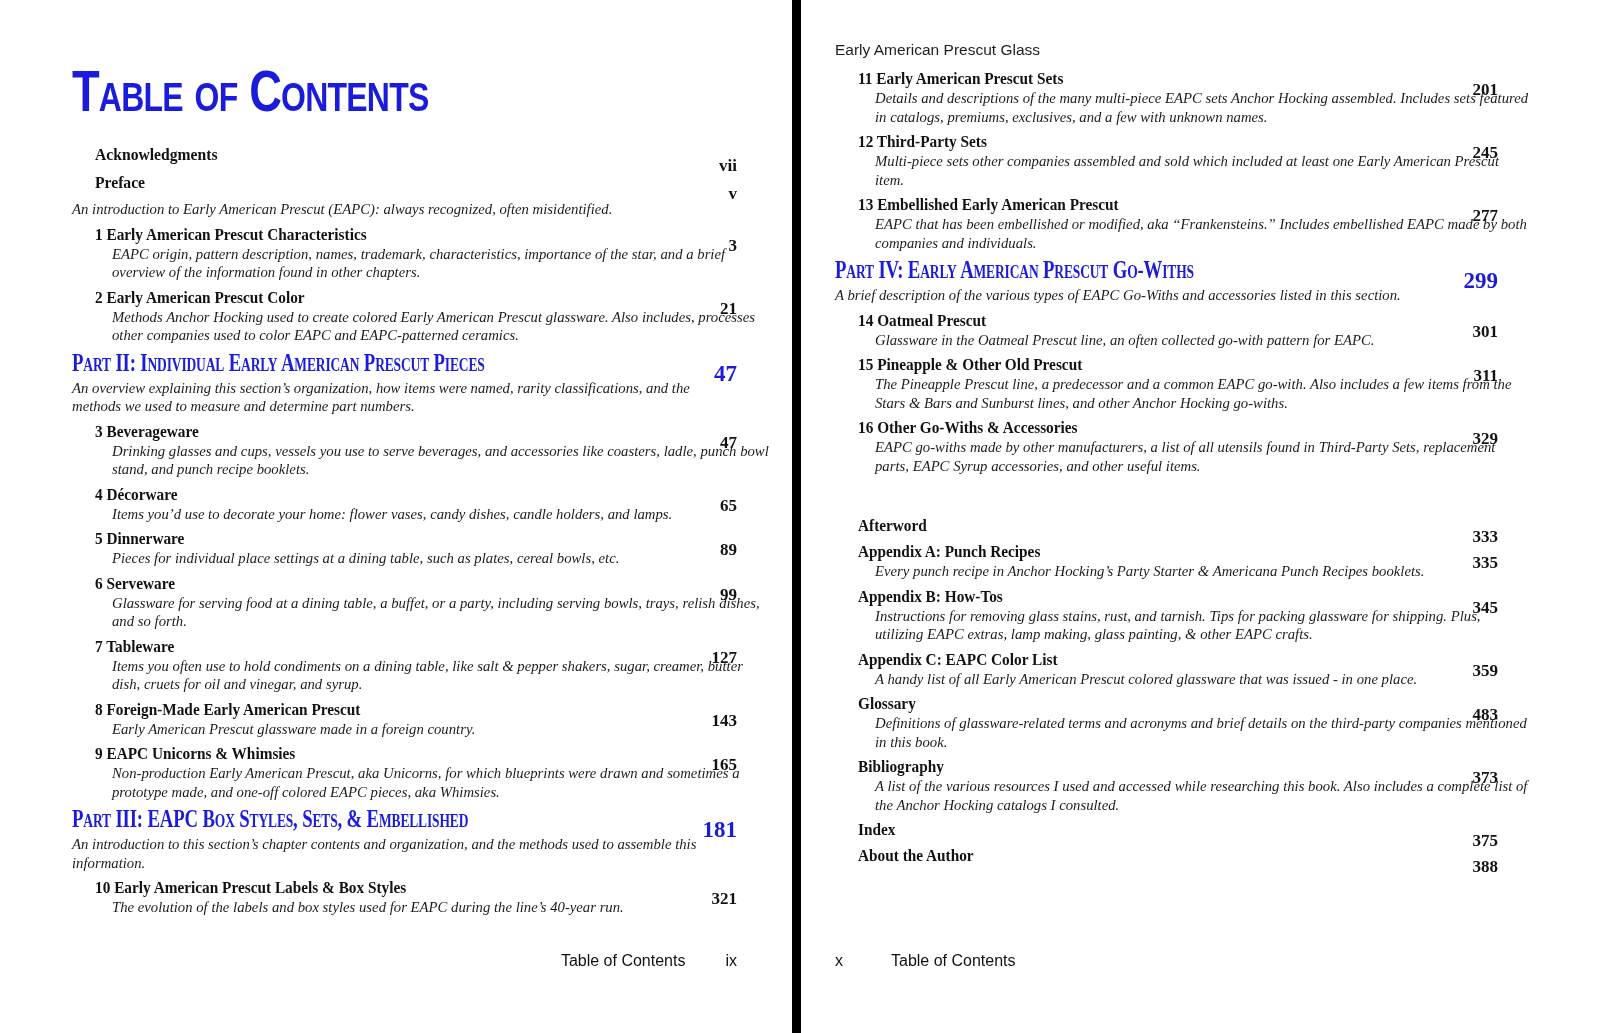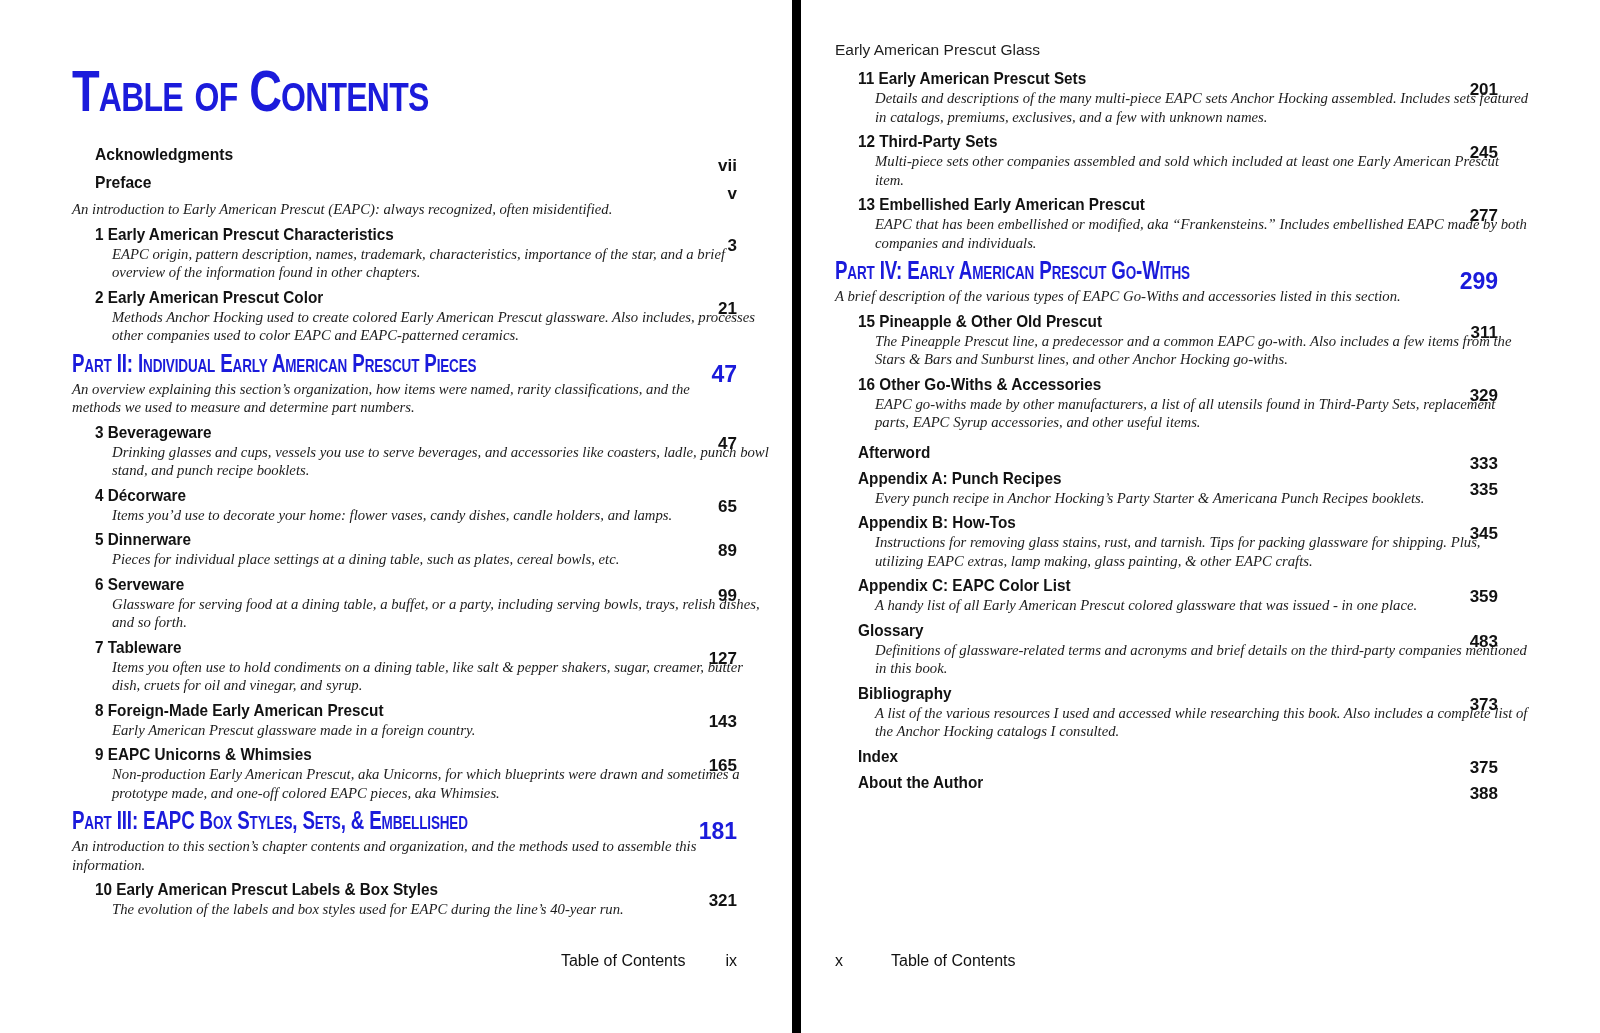--- a/index.html
+++ b/index.html
@@ -28,21 +28,21 @@
     transform:scaleX(0.78);transform-origin:0 50%;
     margin-bottom:28px;
   }
 
   .running-header{font-size:15.5px;color:#1e1e1e;line-height:20px;margin-bottom:8px;}
 
   .front-matter{margin-bottom:0;}
   .toc-list{margin-top:6px;}
 
   .entry{margin-bottom:5px;}
-  .entry-row{position:relative;padding-right:70px;}
+  .entry-row{position:relative;padding-right:70px;font-family:Liberation Serif, serif;}
   .entry-title{display:inline-block;white-space:nowrap;transform-origin:0 50%;}
   .entry-page{position:absolute;right:0;top:11px;font-weight:bold;}
 
   
   .entry.chapter .entry-row,
   .entry.front .entry-row,
   .entry.back .entry-row{margin-left:23px;line-height:21px;}
   .entry.chapter .entry-title,
   .entry.back .entry-title{font-size:17px;font-weight:bold;transform:scaleX(0.9);}
   .entry.front .entry-title{font-size:17px;font-weight:bold;transform:scaleX(0.92);}
@@ -64,21 +64,21 @@
   
   .entry-desc{
     font-family:"Liberation Serif",serif;font-style:italic;
     font-size:15.5px;line-height:18.5px;color:var(--desc);
     width:104%;transform:scaleX(0.95);transform-origin:0 0;
   }
   .entry.chapter .entry-desc,
   .entry.back .entry-desc{margin-left:40px;}
   .entry.part .entry-desc{margin-left:0;}
 
-  .back-matter{margin-top:10px;}
+  .back-matter{margin-top:40px;}
 
   .footer{position:absolute;bottom:63px;font-size:16px;color:#111;display:flex;line-height:18px;}
   .footer-left{right:55px;gap:40px;}
   .footer-right{left:34px;gap:48px;}
 </style>
 </head>
 <body>
 
 <div class="spread">
 
@@ -166,20 +166,24 @@
         </div>
         <div class="entry chapter">
           <div class="entry-row"><span class="entry-title">13 Embellished Early American Prescut</span><span class="entry-page">277</span></div>
           <div class="entry-desc">EAPC that has been embellished or modified, aka “Frankensteins.” Includes embellished EAPC made by both companies and individuals.</div>
         </div>
         <div class="entry part">
           <div class="entry-row"><span class="entry-title">Part IV: Early American Prescut Go-Withs</span><span class="entry-page">299</span></div>
           <div class="entry-desc">A brief description of the various types of EAPC Go-Withs and accessories listed in this section.</div>
         </div>
         <div class="entry chapter">
+          <div class="entry-row"><span class="entry-title">14 Oatmeal Prescut</span><span class="entry-page">301</span></div>
+          <div class="entry-desc">Glassware in the Oatmeal Prescut line, an often collected go-with pattern for EAPC.</div>
+        </div>
+        <div class="entry chapter">
           <div class="entry-row"><span class="entry-title">15 Pineapple &amp; Other Old Prescut</span><span class="entry-page">311</span></div>
           <div class="entry-desc">The Pineapple Prescut line, a predecessor and a common EAPC go-with. Also includes a few items from the Stars &amp; Bars and Sunburst lines, and other Anchor Hocking go-withs.</div>
         </div>
         <div class="entry chapter">
           <div class="entry-row"><span class="entry-title">16 Other Go-Withs &amp; Accessories</span><span class="entry-page">329</span></div>
           <div class="entry-desc">EAPC go-withs made by other manufacturers, a list of all utensils found in Third-Party Sets, replacement parts, EAPC Syrup accessories, and other useful items.</div>
         </div>
       </div>
     <div class="back-matter">
         <div class="entry back">

